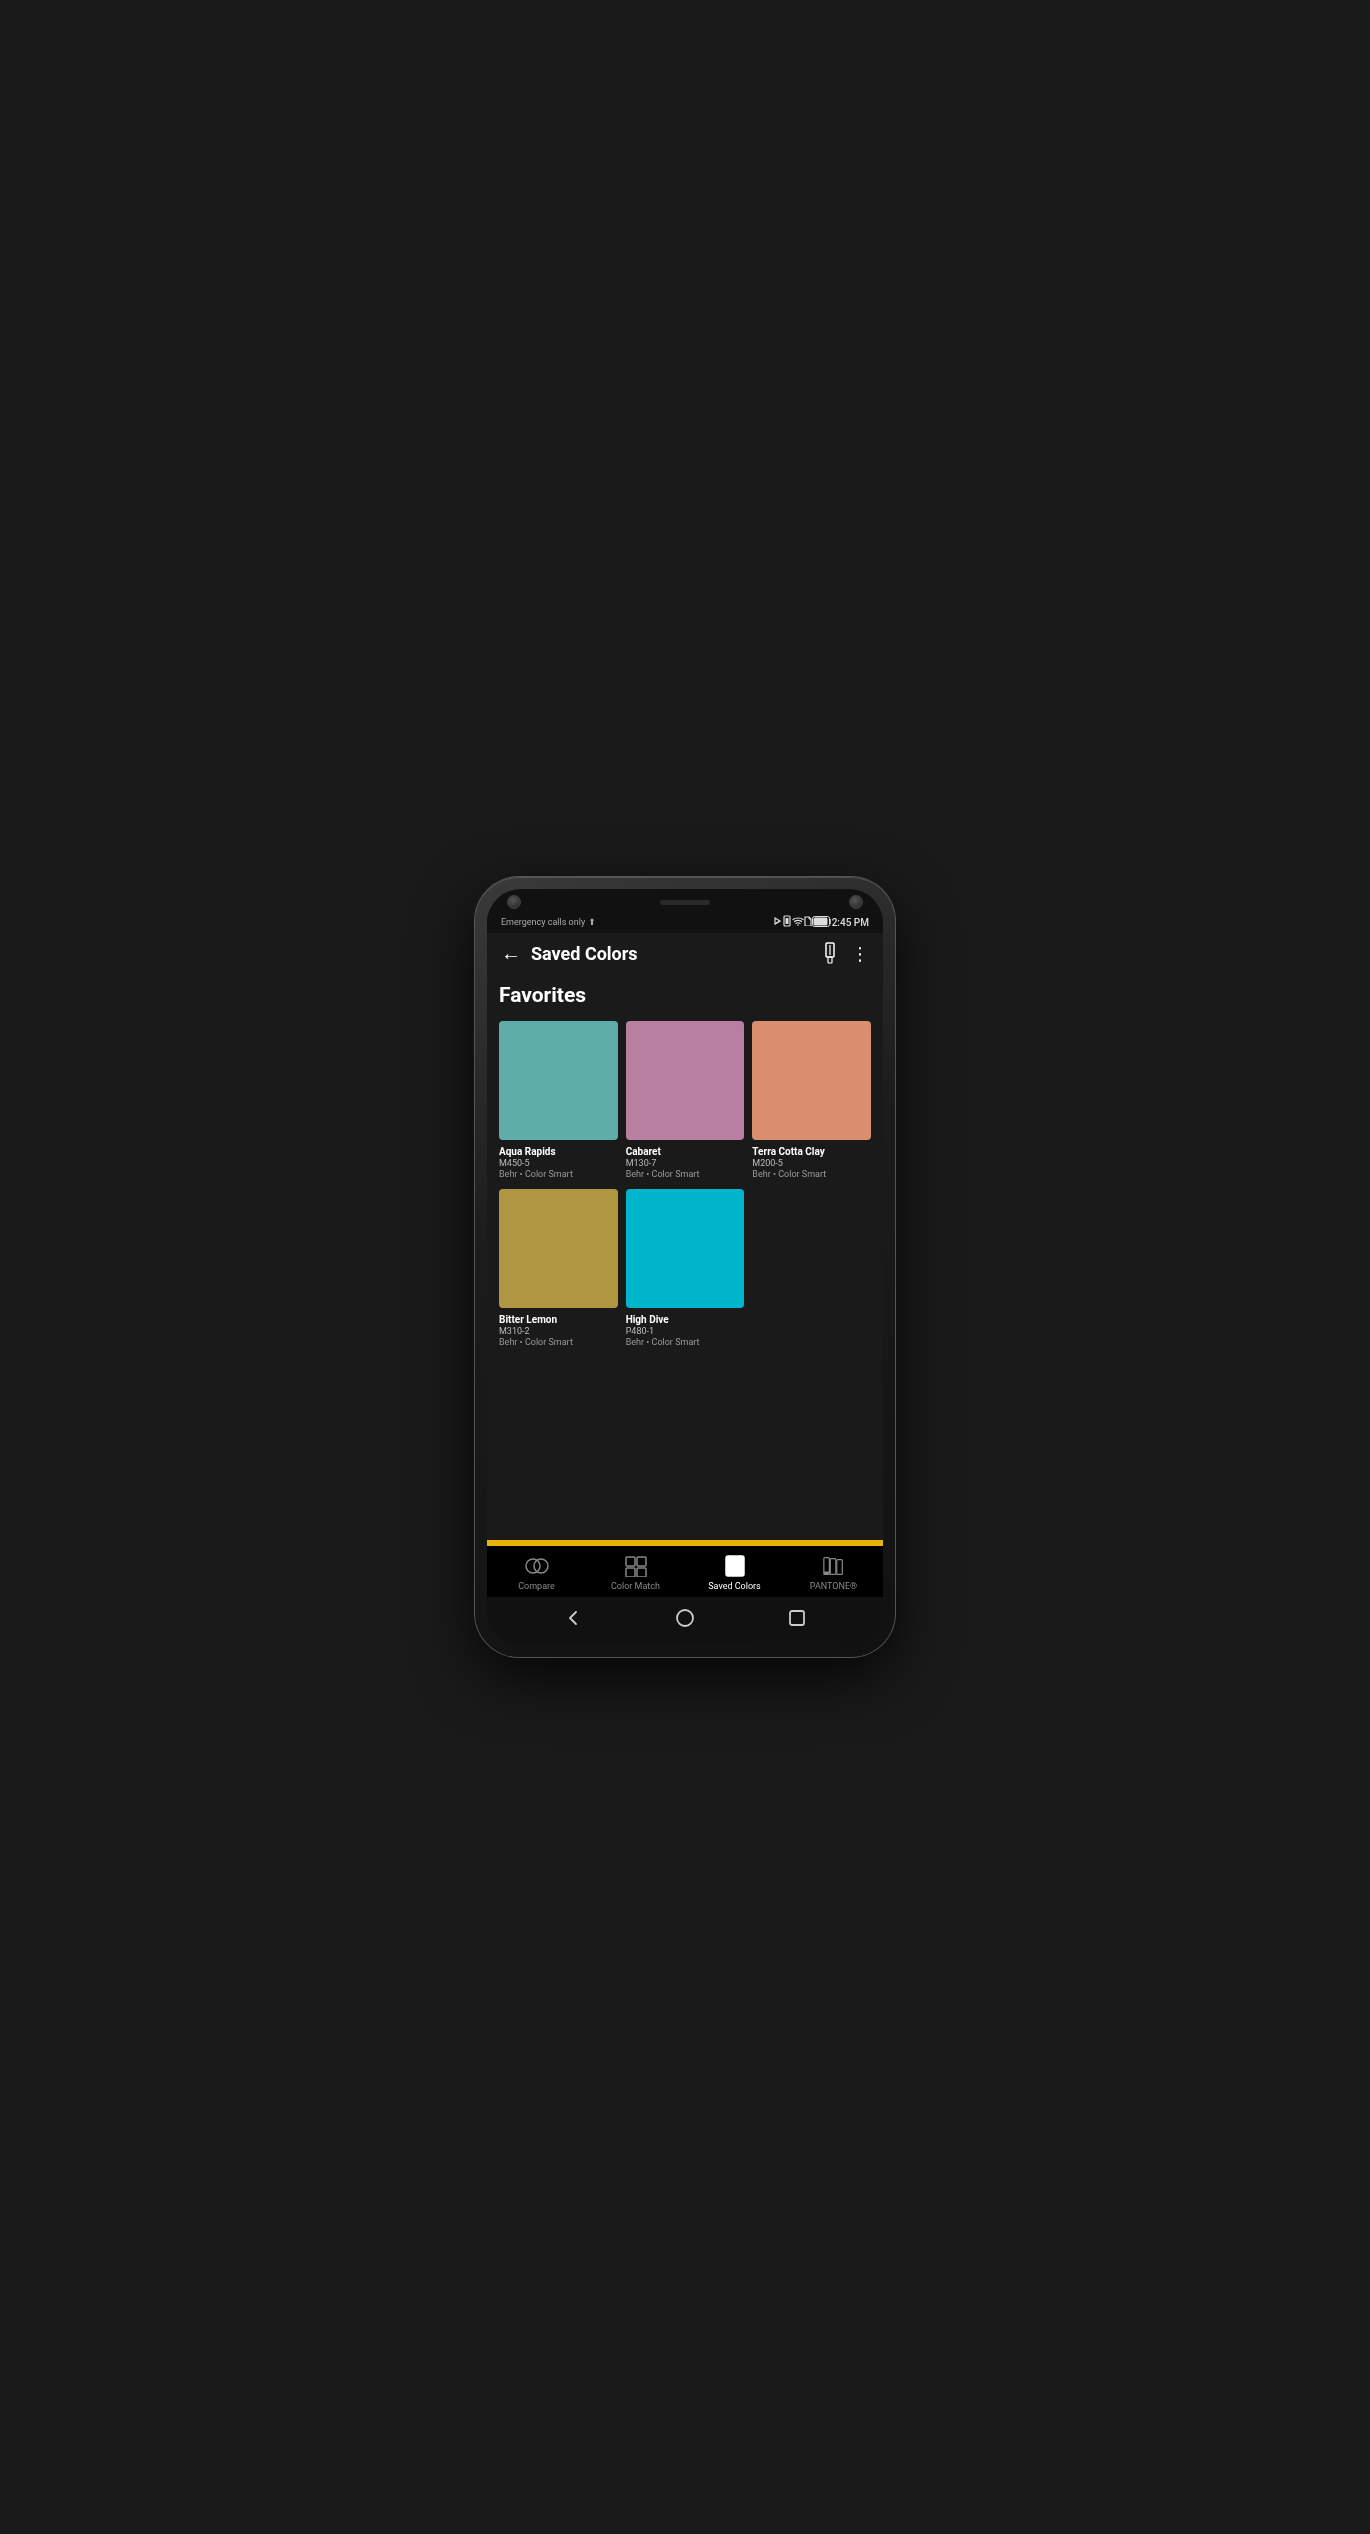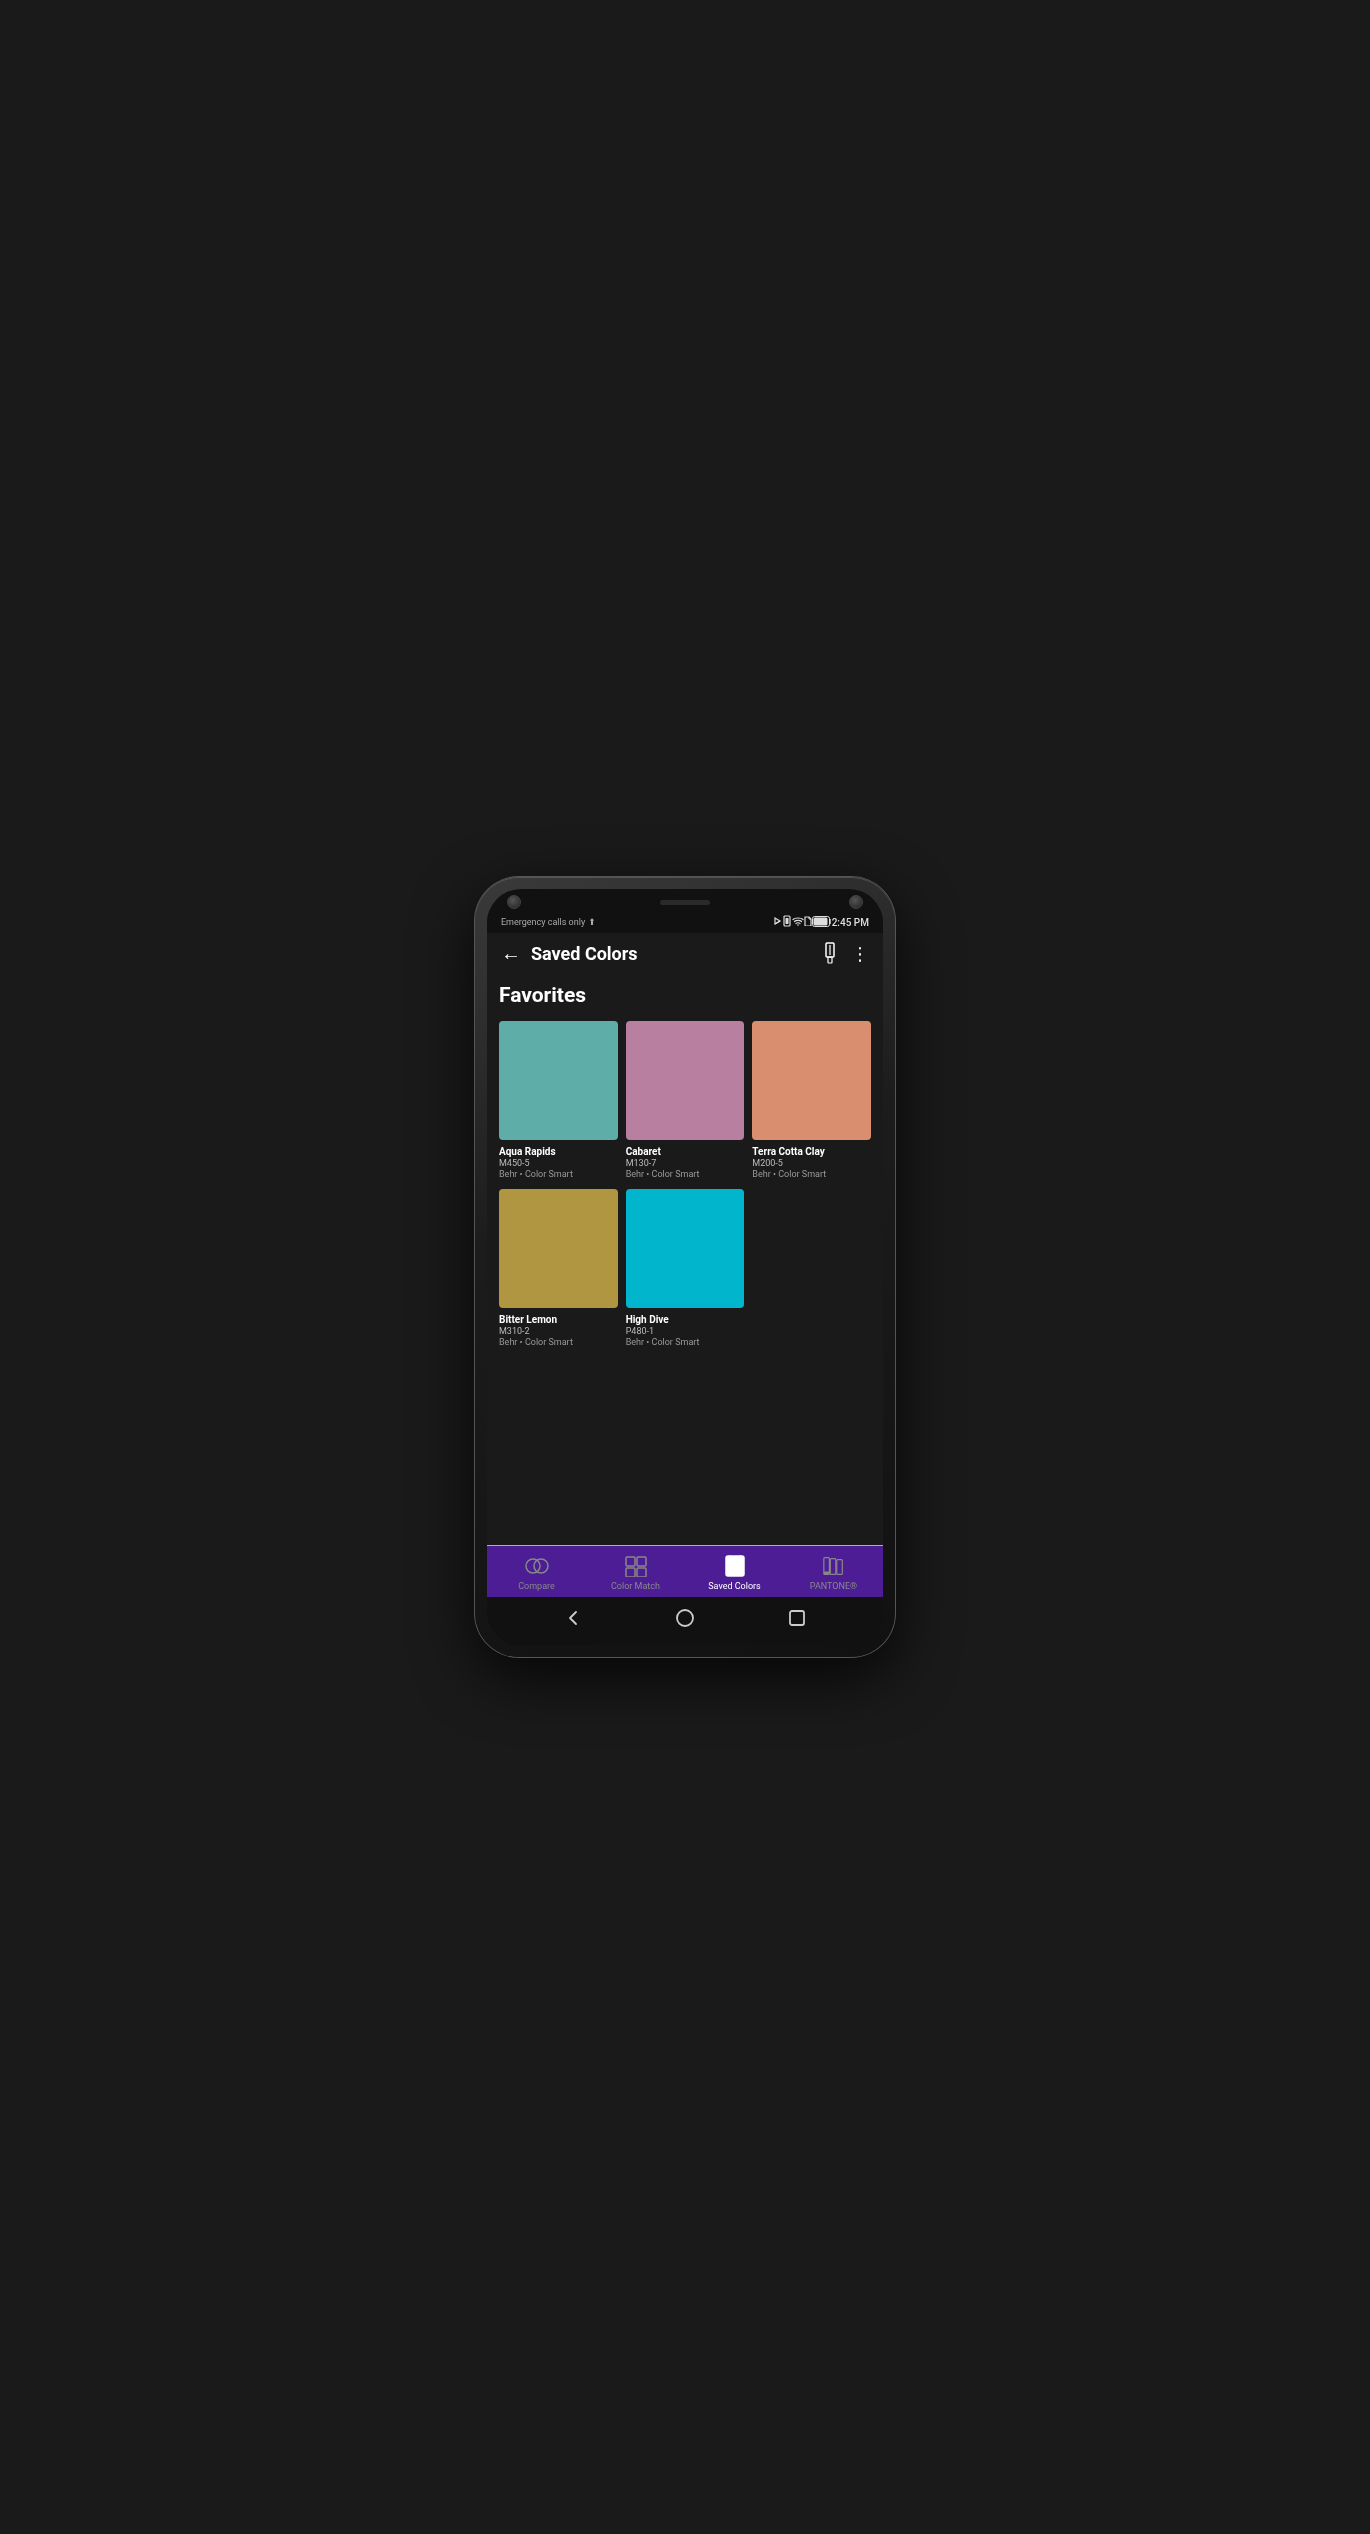--- a/index.html
+++ b/index.html
@@ -164,23 +164,23 @@
       color: #111;
       width: 78%;
       justify-content: center;
     }
     .camera-icon-svg {
       width: 22px;
       height: 18px;
     }
     
     .bottom-nav {
-      background: #4c1d95;
-      display: flex;
-      border-top: 1px solid #eab308;
+      background: #000000;
+      display: flex;
+      border-top: 6px solid #eab308;
       flex-shrink: 0;
       padding: 6px 0 4px;
       text-align: right;
     }
     .nav-item {
       flex: 1;
       display: flex;
       flex-direction: column;
       align-items: center;
       gap: 3px;

